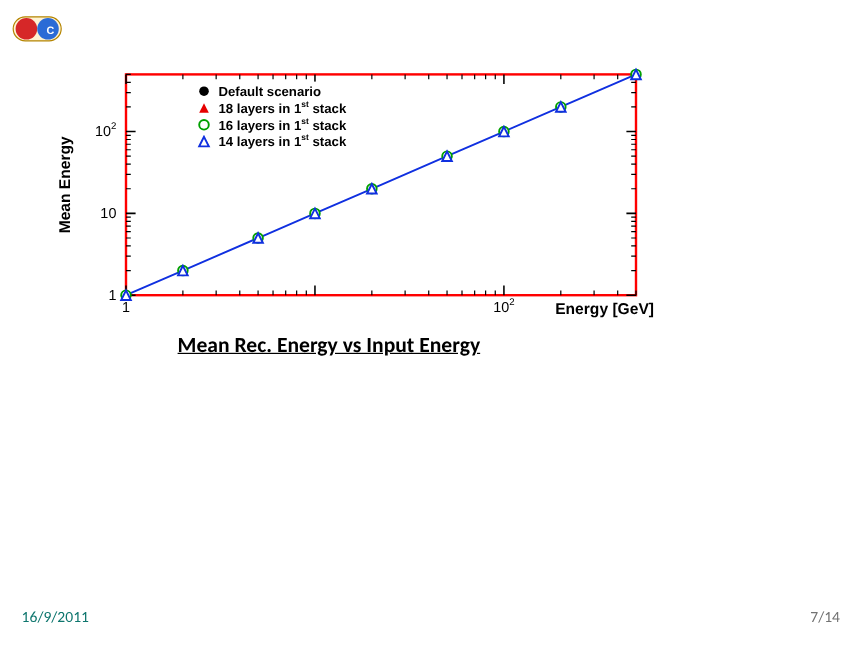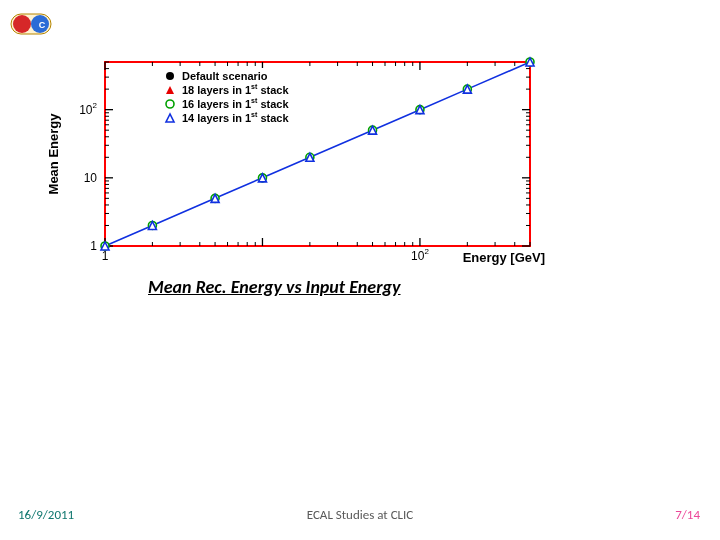--- a/index.html
+++ b/index.html
@@ -67,21 +67,20 @@
   }
   .plot svg { display: block; }
 
   .plot-subtitle {
     position: absolute;
     left: 118px;
     top: 220px;
     font-family: "Calibri", "Arial", sans-serif;
     font-size: 18px;
     font-weight: 700;
-    font-style: italic;
     text-decoration: underline;
     white-space: nowrap;
   }
 
   
   .footer-date {
     position: absolute;
     left: 18px;
     bottom: 18px;
     font-size: 13px;
@@ -94,21 +93,21 @@
     bottom: 18px;
     text-align: center;
     font-size: 13px;
     color: #5a5a5a;
   }
   .footer-page {
     position: absolute;
     right: 20px;
     bottom: 18px;
     font-size: 13px;
-    color: #ec4899;
+    color: #737373;
   }
 </style>
 </head>
 <body>
 
 <div class="slide">
 
   <div class="title-row">
     <div class="clic-logo">
       <svg width="42" height="36" viewBox="0 0 42 36">
@@ -267,16 +266,15 @@
         <text x="152" y="38" font-size="11" font-weight="700"><tspan>18 layers in 1</tspan><tspan font-size="7" dy="-5">st</tspan><tspan dy="5"> stack</tspan></text>
         <circle cx="140" cy="48" r="4" fill="#fff" stroke="#00a000" stroke-width="1.6"></circle>
         <text x="152" y="52" font-size="11" font-weight="700"><tspan>16 layers in 1</tspan><tspan font-size="7" dy="-5">st</tspan><tspan dy="5"> stack</tspan></text>
         <polygon points="140,58 136,66 144,66" fill="#fff" stroke="#1030e0" stroke-width="1.6"></polygon>
         <text x="152" y="66" font-size="11" font-weight="700"><tspan>14 layers in 1</tspan><tspan font-size="7" dy="-5">st</tspan><tspan dy="5"> stack</tspan></text>
       </svg>
     <div class="plot-subtitle">Mean Rec. Energy vs Input  Energy</div>
   </div>
 
   <div class="footer-date">16/9/2011</div>
-  <div class="footer-center">ECAL Studies at CLIC</div>
   <div class="footer-page">7/14</div>
 
 </div>
 
 </body></html>

